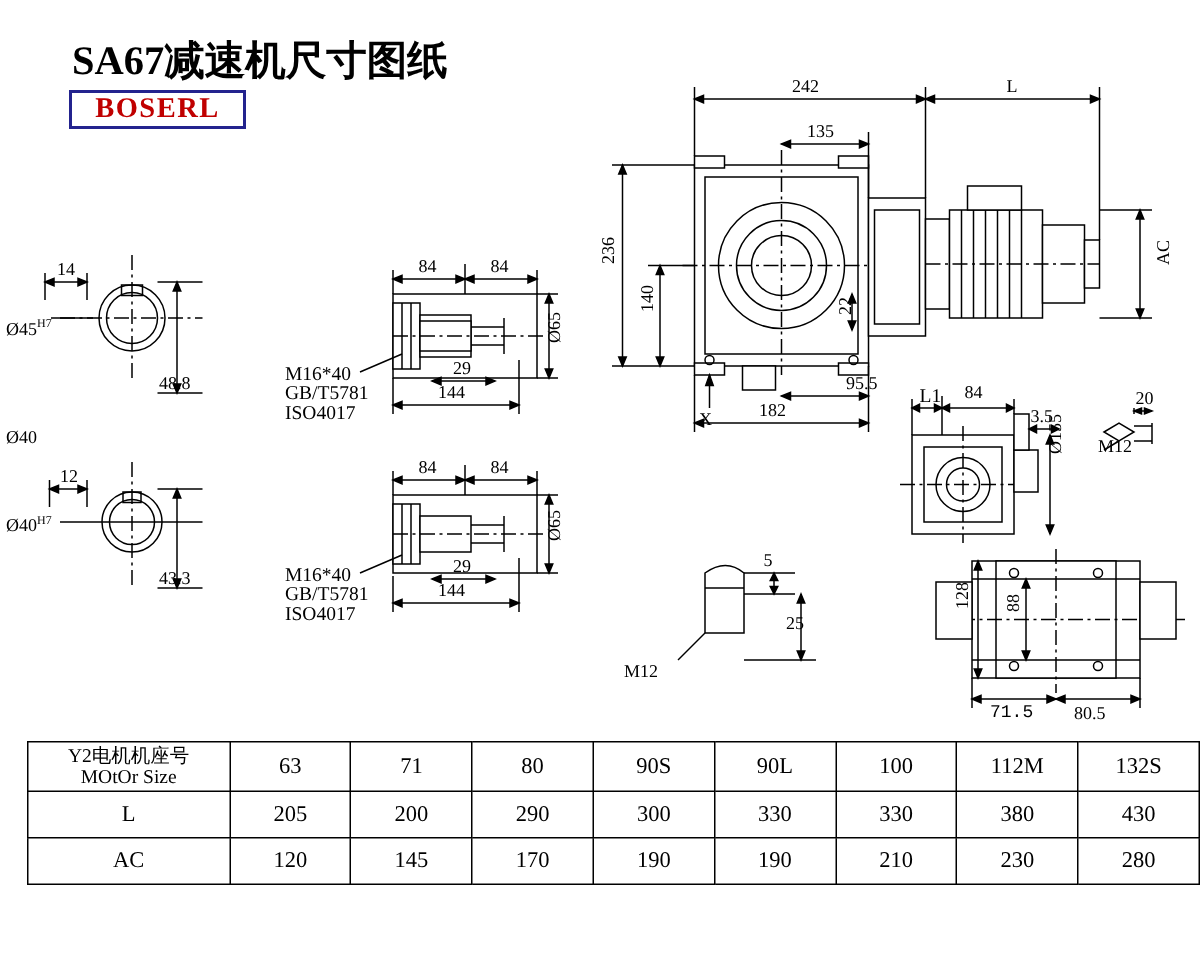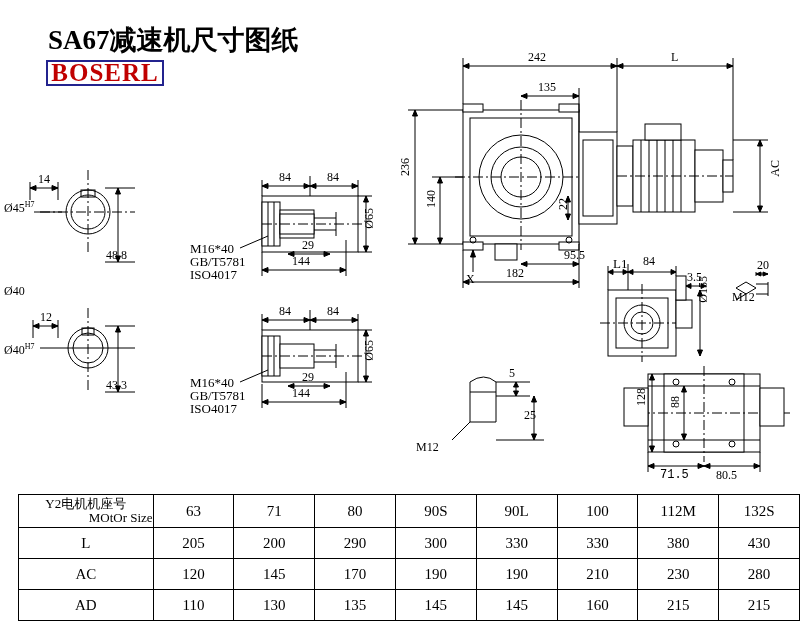--- a/index.html
+++ b/index.html
@@ -1,32 +1,32 @@
 <!DOCTYPE html>
 <html><head>
 <meta charset="utf-8">
 <style>
   html,body{margin:0;padding:0;background:#fff;}
   body{width:800px;height:637px;position:relative;font-family:"Liberation Serif",serif;color:#000;overflow:hidden;}
   .abs{position:absolute;}
   .title{left:48px;top:22px;font-size:27px;font-weight:bold;letter-spacing:0px;white-space:nowrap;}
   .logo{left:46px;top:60px;width:118px;height:26px;border:2px solid #23238e;box-sizing:border-box;display:flex;align-items:center;justify-content:center;}
-  .logo span{color:#c00000;font-family:"Liberation Serif",serif;font-weight:bold;font-size:25px;letter-spacing:1px;}
+  .logo span{color:#c00000;font-family:"Liberation Serif",serif;font-weight:bold;font-size:19px;letter-spacing:1px;}
   .dim{font-size:12px;font-family:"Liberation Serif",serif;white-space:nowrap;}
   .dim.sm{font-size:13px;}
   .vert{writing-mode:vertical-rl;transform:rotate(180deg);}
   svg{display:block;}
   
   table{position:absolute;left:18px;top:494px;border-collapse:collapse;}
   table td{border:1px solid #000;text-align:center;font-family:"Liberation Serif",serif;font-size:15px;height:28px;}
   td.hdr{width:132px;font-size:13px;line-height:1.05;padding:2px 0;margin-top:29px;}
   td.rlab{width:132px;font-size:15px;}
   td.val{width:78px;}
   .hdr .l1{display:block;}
-  .hdr .l2{display:block;text-align:right;}
+  .hdr .l2{display:block;}
 </style>
 </head>
 <body>
 
 <div class="abs title">SA67减速机尺寸图纸</div>
 <div class="abs logo">
     <span>BOSERL</span>
   </div>
 
 <div class="abs" style="left:0;top:0;width:800px;height:490px;">
@@ -307,21 +307,21 @@
   <path d="M704 466 l6 -2.5 v5 z" fill="#000"></path>
   <path d="M760 466 l-6 -2.5 v5 z" fill="#000"></path>
   <line x1="648" y1="452" x2="648" y2="472"></line>
   <line x1="760" y1="452" x2="760" y2="472"></line>
 
   </g>
 </svg>
 </div>
 
 <div class="abs dim" style="left:38px;top:172px;">14</div>
-<div class="abs dim" style="left:4px;top:200px;"><span>Ø45</span><sup style="font-size:8px;">H7</sup></div>
+<div class="abs dim" style="left:4px;top:211px;"><span>Ø45</span><sup style="font-size:8px;">H7</sup></div>
 <div class="abs dim" style="left:106px;top:248px;">48.8</div>
 <div class="abs dim" style="left:4px;top:284px;">Ø40</div>
 
 <div class="abs dim" style="left:40px;top:310px;">12</div>
 <div class="abs dim" style="left:4px;top:342px;"><span>Ø40</span><sup style="font-size:8px;">H7</sup></div>
 <div class="abs dim" style="left:106px;top:378px;">43.3</div>
 
 <div class="abs dim" style="left:279px;top:170px;">84</div>
 <div class="abs dim" style="left:327px;top:170px;">84</div>
 <div class="abs dim" style="left:302px;top:238px;">29</div>
@@ -398,25 +398,14 @@
     <td class="rlab">AC</td>
     <td class="val">120</td>
     <td class="val">145</td>
     <td class="val">170</td>
     <td class="val">190</td>
     <td class="val">190</td>
     <td class="val">210</td>
     <td class="val">230</td>
     <td class="val">280</td>
   </tr>
-  <tr>
-    <td class="rlab">AD</td>
-    <td class="val">110</td>
-    <td class="val">130</td>
-    <td class="val">135</td>
-    <td class="val">145</td>
-    <td class="val">145</td>
-    <td class="val">160</td>
-    <td class="val">215</td>
-    <td class="val">215</td>
-  </tr>
 </tbody>
   </table>
 
 </body></html>

